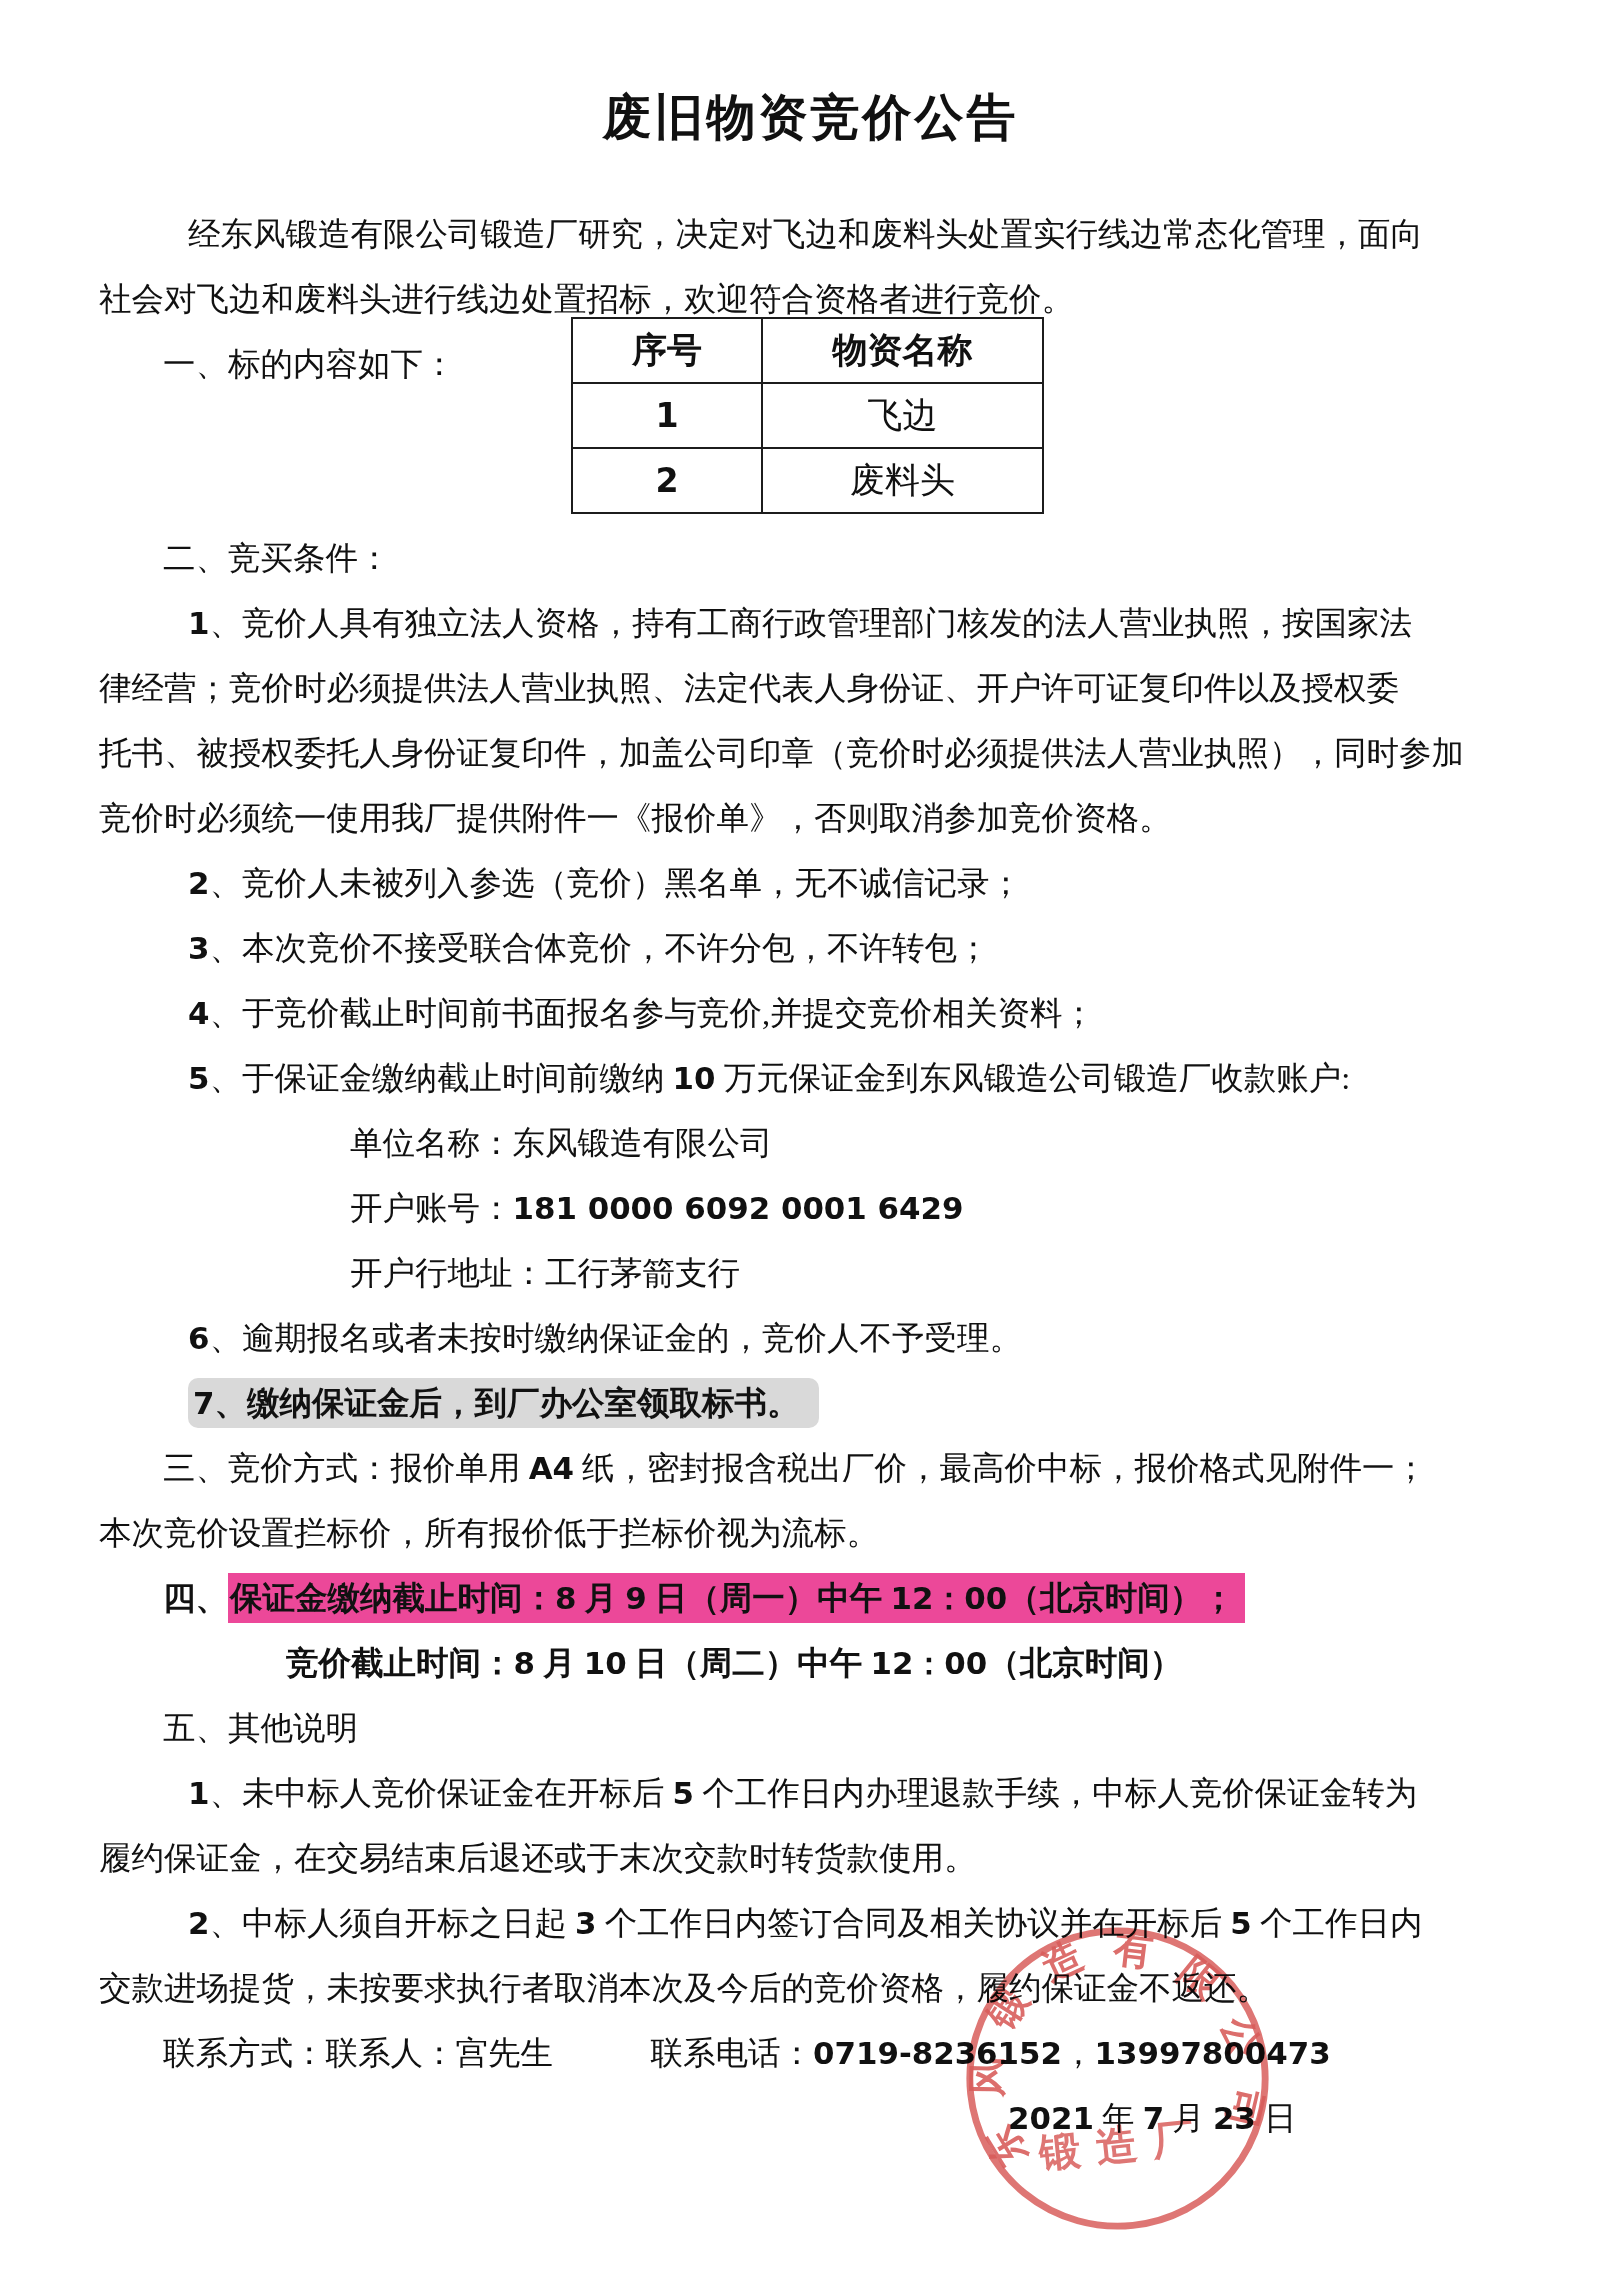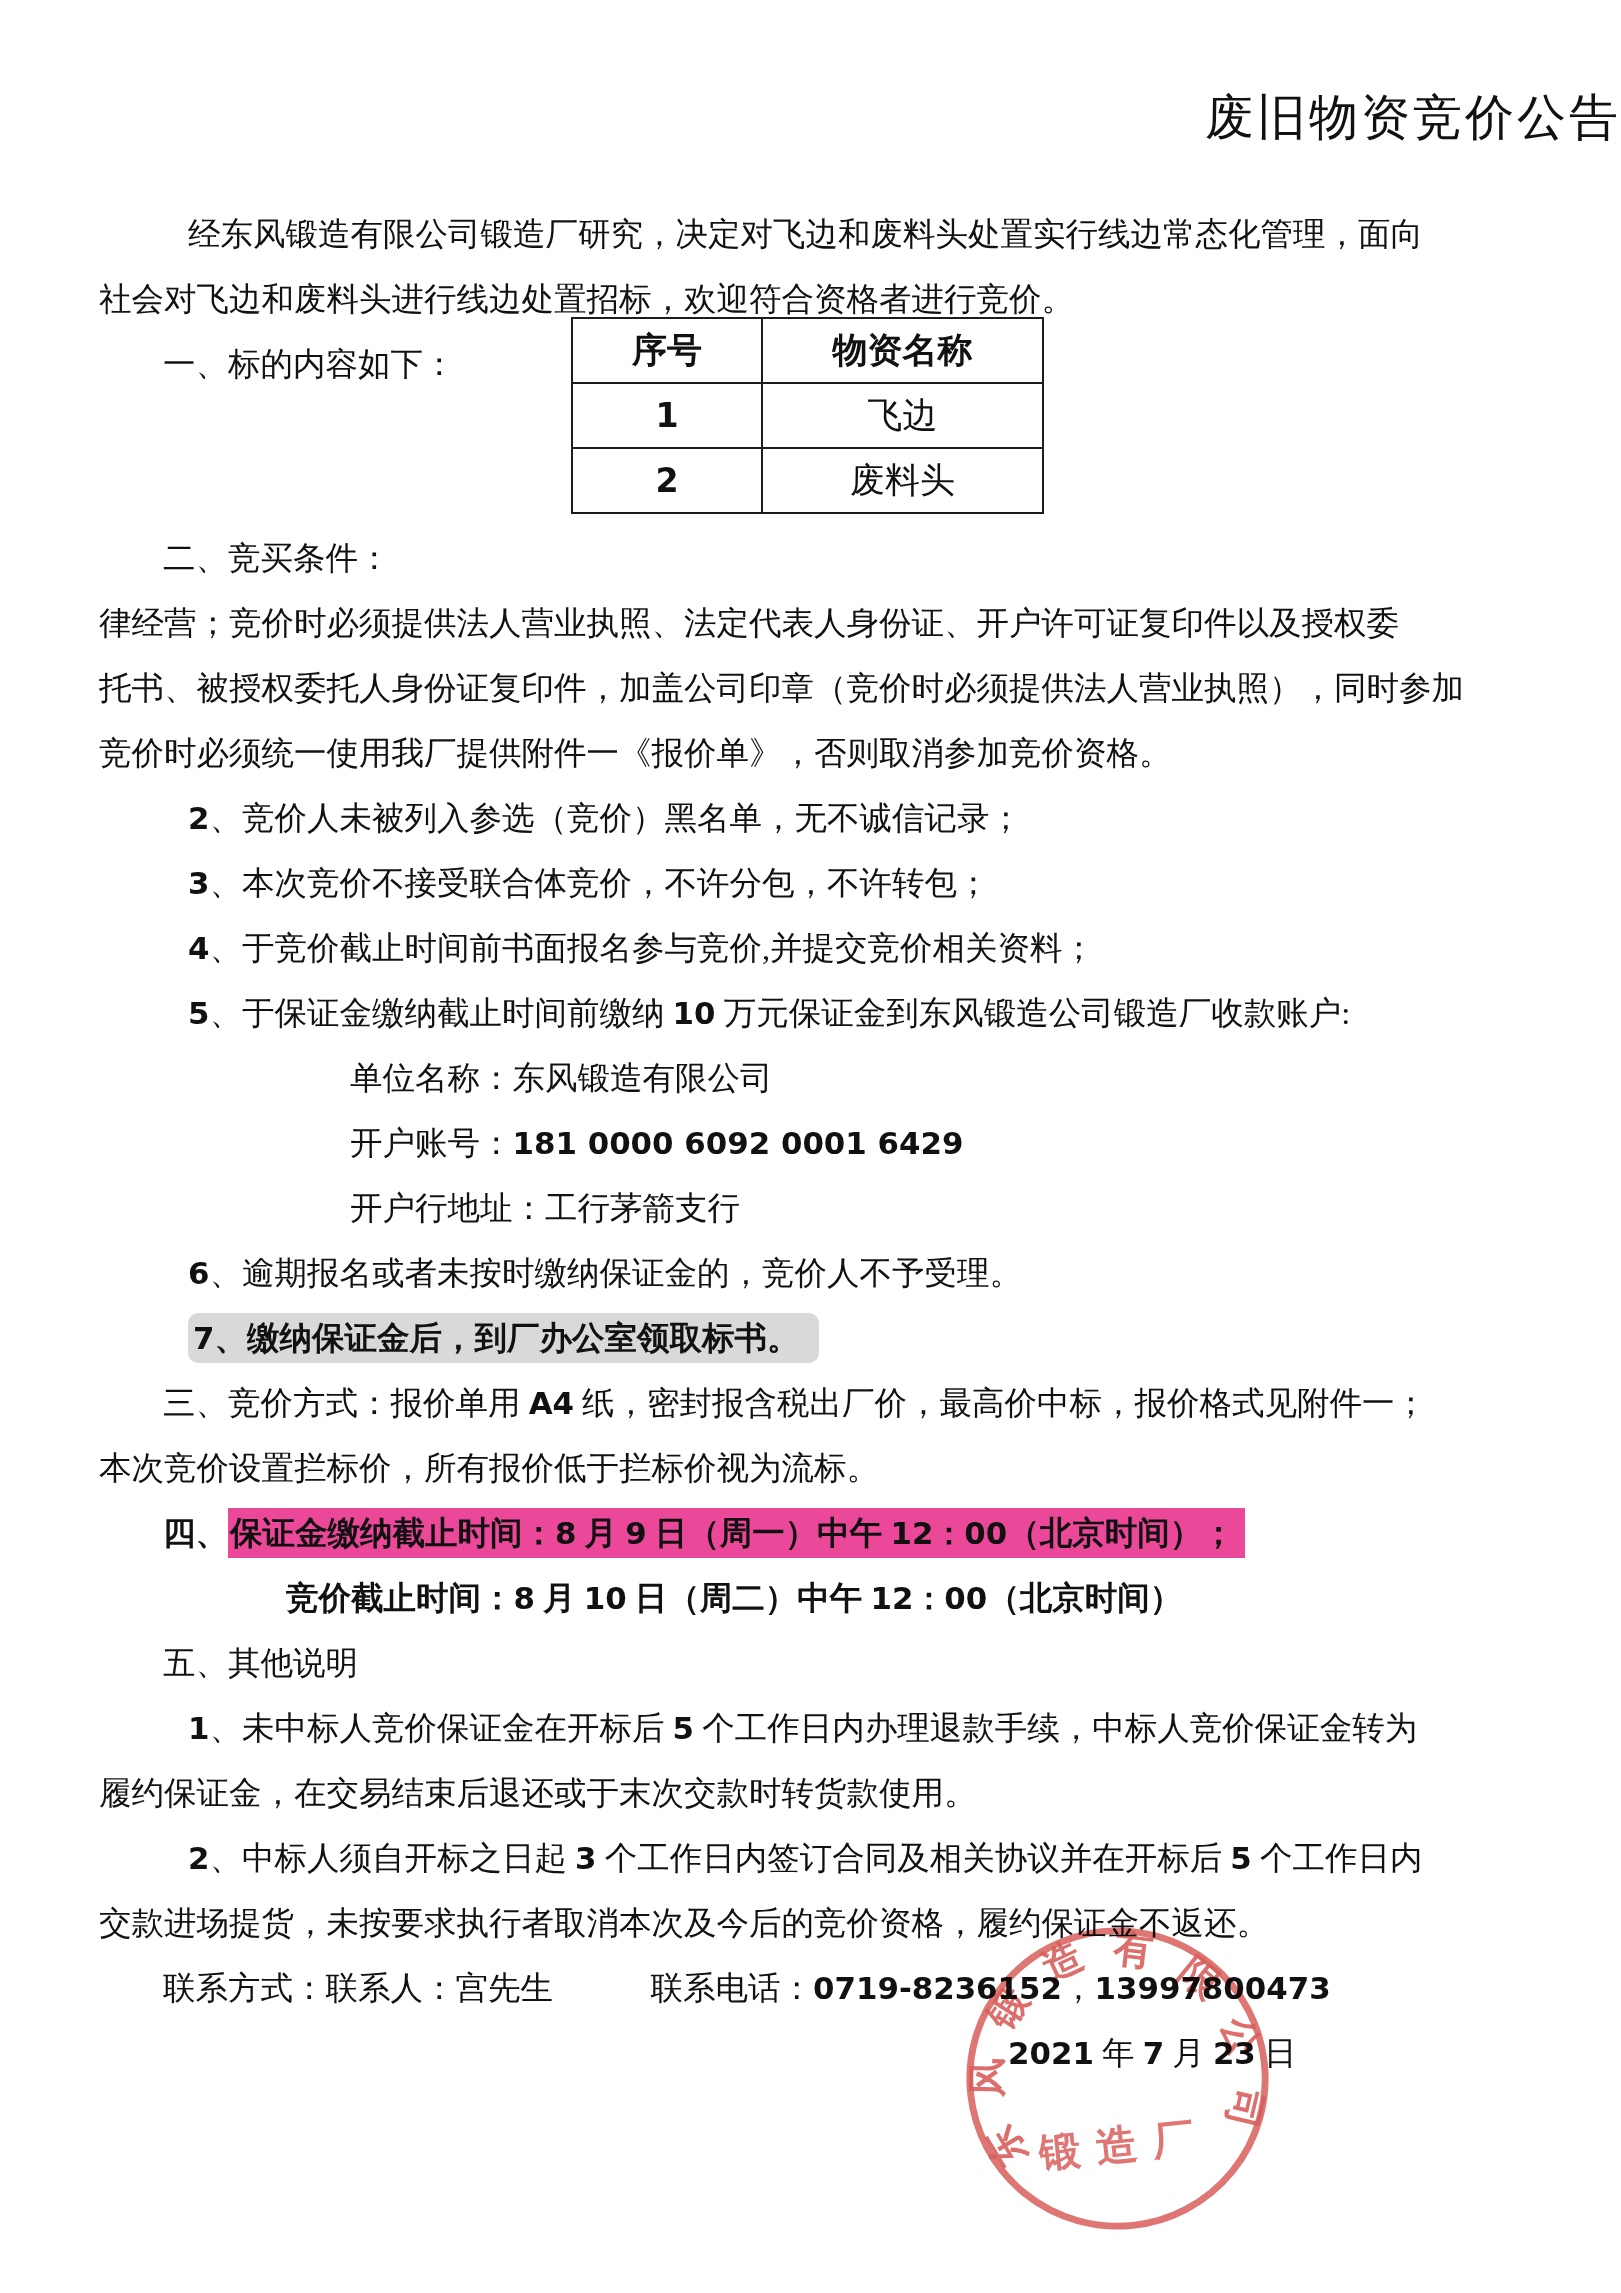--- a/index.html
+++ b/index.html
@@ -7,22 +7,22 @@
     position:relative;
     width:1621px;height:2293px;
     margin:0 auto;
     background:#ffffff;
     font-family:"Liberation Serif","DejaVu Serif",serif;
     color:#111;
     overflow:hidden;
   }
   .title{
     position:absolute;top:85px;left:0;width:100%;
-    text-align:right;
-    font-size:49px;font-weight:400;letter-spacing:3px;
+    text-align:center;
+    font-size:49px;font-weight:700;letter-spacing:3px;
     font-family:"Liberation Sans","DejaVu Sans",sans-serif;
   }
   .doc{
     position:absolute;left:99px;top:202px;width:1424px;
   }
   .line{
     height:65px;line-height:65px;
     font-size:32.5px;
     white-space:nowrap;
   }
@@ -88,20 +88,21 @@
       </tr>
     </tbody>
   </table>
 
   <div class="doc">
     <div class="line ind2">经东风锻造有限公司锻造厂研究，决定对飞边和废料头处置实行线边常态化管理，面向</div>
     <div class="line">社会对飞边和废料头进行线边处置招标，欢迎符合资格者进行竞价。</div>
     <div class="line ind15">一、标的内容如下：</div>
     <div class="spacer-table"></div>
     <div class="line ind15">二、竞买条件：</div>
+    <div class="line ind2"><b>1</b>、竞价人具有独立法人资格，持有工商行政管理部门核发的法人营业执照，按国家法</div>
     <div class="line">律经营；竞价时必须提供法人营业执照、法定代表人身份证、开户许可证复印件以及授权委</div>
     <div class="line">托书、被授权委托人身份证复印件，加盖公司印章（竞价时必须提供法人营业执照），同时参加</div>
     <div class="line">竞价时必须统一使用我厂提供附件一《报价单》，否则取消参加竞价资格。</div>
     <div class="line ind2"><b>2</b>、竞价人未被列入参选（竞价）黑名单，无不诚信记录；</div>
     <div class="line ind2"><b>3</b>、本次竞价不接受联合体竞价，不许分包，不许转包；</div>
     <div class="line ind2"><b>4</b>、于竞价截止时间前书面报名参与竞价,并提交竞价相关资料；</div>
     <div class="line ind2"><b>5</b>、于保证金缴纳截止时间前缴纳 <b>10</b> 万元保证金到东风锻造公司锻造厂收款账户:</div>
     <div class="line ind-bank">单位名称：东风锻造有限公司</div>
     <div class="line ind-bank">开户账号：<b>181 0000 6092 0001 6429</b></div>
     <div class="line ind-bank">开户行地址：工行茅箭支行</div>

